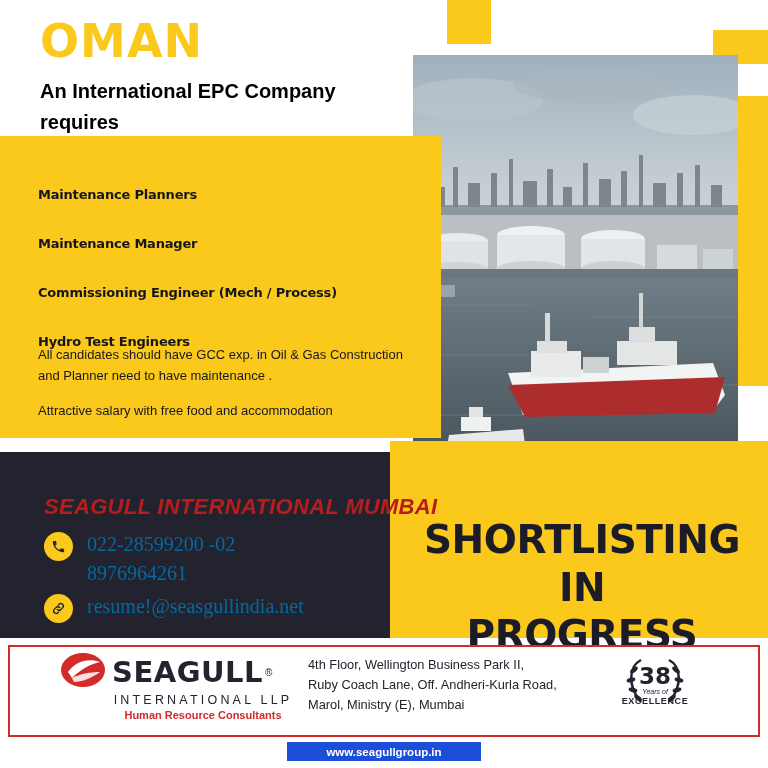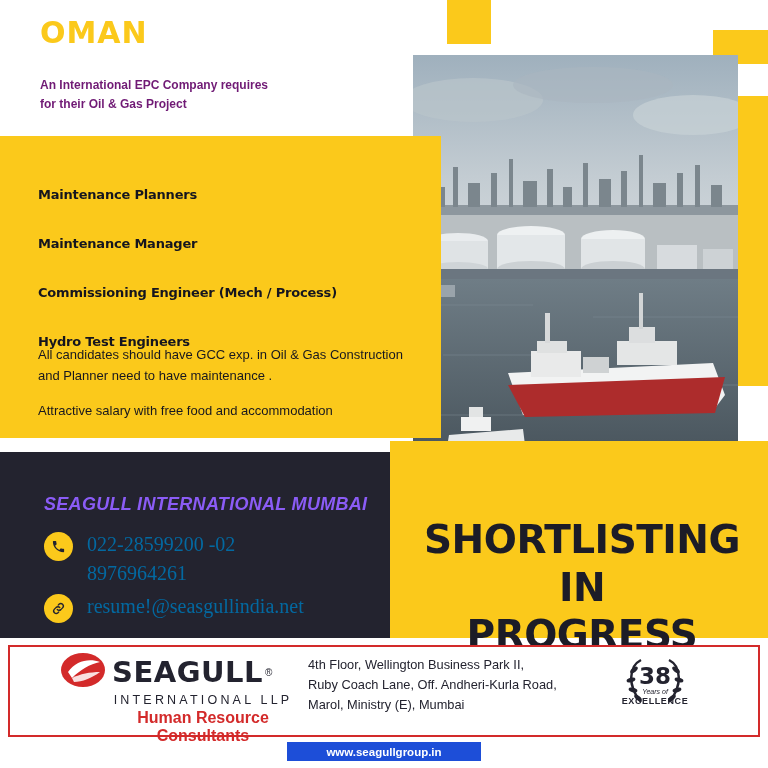--- a/index.html
+++ b/index.html
@@ -39,34 +39,34 @@
     position: absolute;
     left: 738px; top: 96px;
     width: 30px; height: 290px;
     background: #fbc91b;
   }
 
   
   .headline {
     position: absolute;
     left: 40px; top: 18px;
-    font-size: 30px;
+    font-size: 46px;
     font-weight: bold;
     letter-spacing: 1px;
     color: #fbc91b;
     font-family: "DejaVu Sans", sans-serif;
     line-height: 1;
   }
   .subhead {
     position: absolute;
     left: 40px; top: 76px;
     width: 355px;
-    font-size: 12px;
-    font-weight: bold;
-    color: #701a75;
+    font-size: 20px;
+    font-weight: bold;
+    color: #000000;
     line-height: 1.55;
     font-family: "Liberation Sans", sans-serif;
   }
 
   
   .yellow-panel {
     position: absolute;
     left: 0px; top: 136px;
     width: 441px; height: 302px;
     background: #fbc91b;
@@ -122,24 +122,24 @@
   }
   .yellow-panel-right {
     position: absolute;
     left: 390px; top: 441px;
     width: 378px; height: 197px;
     background: #fbc91b;
   }
   .company-name {
     position: absolute;
     left: 44px; top: 494px;
-    font-size: 18px;
+    font-size: 22px;
     font-weight: bold;
     font-style: italic;
-    color: #8b5cf6;
+    color: #b91c1c;
     letter-spacing: 0.3px;
   }
   .contact-row {
     position: absolute;
     display: flex;
     align-items: flex-start;
   }
   .contact-phone { left: 44px; top: 530px; }
   .contact-mail  { left: 44px; top: 592px; }
   .circ-icon {
@@ -205,21 +205,21 @@
   }
   .logo-sub {
     font-size: 12.5px;
     color: #23232f;
     letter-spacing: 3.2px;
     text-align: center;
     margin-top: 1px;
     margin-left: 36px;
   }
   .logo-sub2 {
-    font-size: 16px;
+    font-size: 11px;
     font-weight: bold;
     color: #d32a2a;
     text-align: center;
     margin-top: 2px;
     margin-left: 36px;
   }
   .address {
     position: absolute;
     left: 308px; top: 655px;
     font-size: 12.8px;

